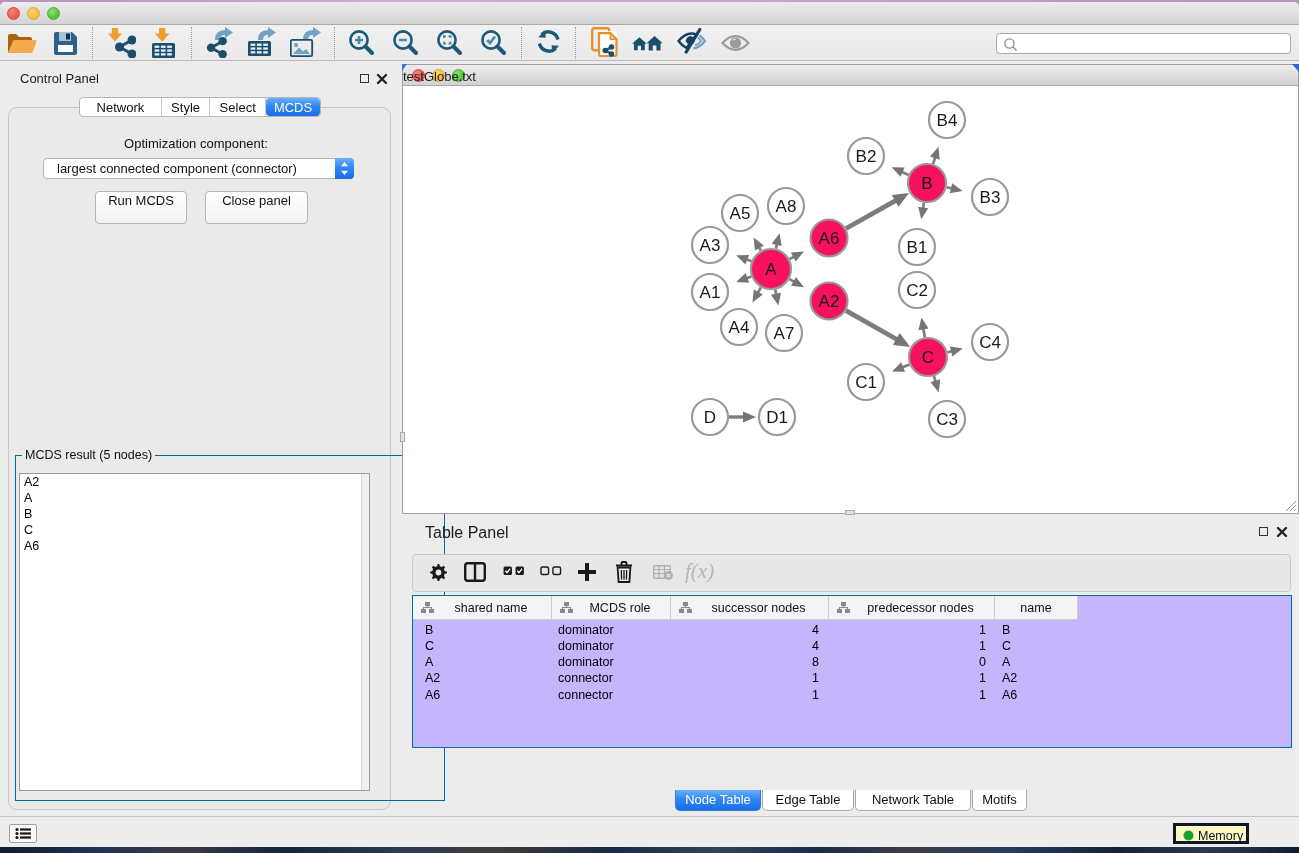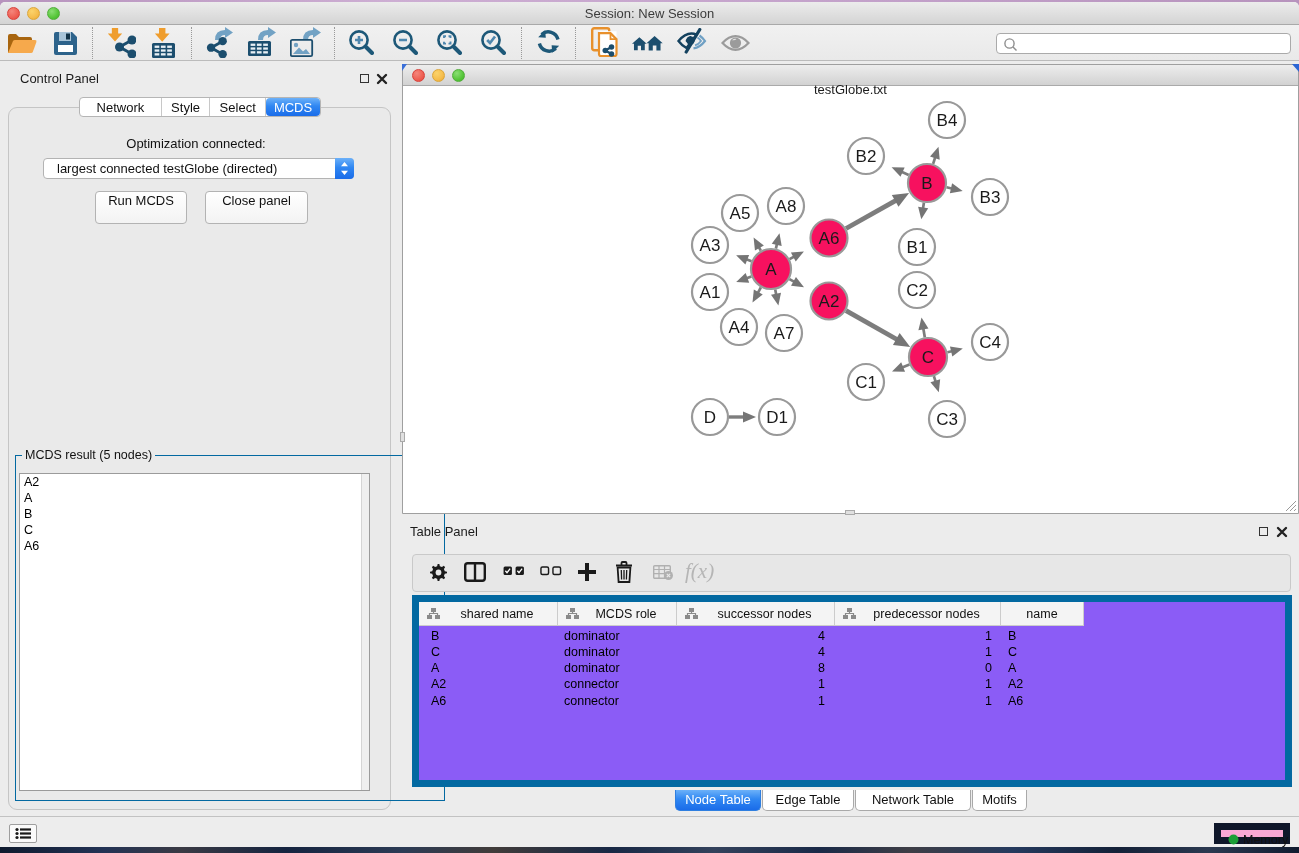--- a/index.html
+++ b/index.html
@@ -27,42 +27,41 @@
 #combo .txt{position:absolute;left:13px;top:2px;font-size:13px;color:#111}
 #combo .step{position:absolute;right:-1px;top:-1px;width:19px;height:21px;border-radius:0 4px 4px 0;background:linear-gradient(#6cb1f9,#3087f2 45%,#1a6ce9)}
 .btn{position:absolute;height:33px;background:linear-gradient(#fff,#f3f3f3);border:1px solid #b3b3b3;border-radius:4px;font-size:13px;color:#111;text-align:center;line-height:17px}
 #fieldset{position:absolute;left:15px;top:455px;width:430px;height:346px;border:1px solid #0369a1}
 #fs-legend{position:absolute;left:6px;top:-8px;background:#eaeaea;padding:0 3px;font-size:12.5px;color:#111}
 #mcds-list{position:absolute;left:3px;top:17px;width:351px;height:318px;background:#fff;border:1px solid #9b9b9b;font-size:12.5px;color:#000}
 .mi{padding-left:4px;height:16px;line-height:16px}
 #mcds-sb{position:absolute;right:0;top:0;width:8px;height:100%;background:#efefef;border-left:1px solid #d5d5d5}
 #netwin{position:absolute;left:402px;top:64px;width:897px;height:450px;background:#fff;border:1px solid #9f9f9f;border-radius:4px 4px 0 0}
 #net-tb{position:absolute;left:0;top:0;width:895px;height:21px;background:linear-gradient(#ededed,#d2d2d2);border-bottom:1px solid #aaa;border-radius:4px 4px 0 0}
-#net-title{position:absolute;width:100%;top:17px;text-align:center;font-size:13px;color:#1c1c1c}
-#tp-title{position:absolute;left:410px;top:524px;font-size:13px;color:#1c1c1c}
+#net-title{position:absolute;width:100%;top:4px;font-size:13px;color:#1c1c1c}
+#tp-title{position:absolute;left:425px;top:524px;font-size:16px;color:#1c1c1c}
 #tp-toolbar{position:absolute;left:412px;top:554px;width:879px;height:38px;background:#e7e7e7;border:1px solid #c9c9c9;border-radius:4px}
-#tbl{position:absolute;left:412px;top:595px;width:880px;height:192px;background:#8b5cf6;border:7px solid #0369a1}
+#tbl{position:absolute;left:412px;top:595px;width:880px;height:153px;background:#c4b5fd;border:1px solid #0369a1}
 #tbl-head{position:absolute;left:0;top:0;width:664px;height:24px;background:#f4f4f4;border-bottom:1px solid #ccc;font-size:12.5px;color:#111}
 .hcell{position:absolute;top:0;height:24px;border-right:1px solid #ccc}
 .hlabel{position:absolute;width:100%;text-align:center;top:5px}
 .trow{position:absolute;font-size:12.5px;color:#000;height:16px;line-height:16px}
 .cell{position:absolute;top:0}
 #btabs{position:absolute;left:675px;top:790px;height:27px;display:flex}
 .btab{height:21px;font-size:13px;text-align:center;line-height:19px;background:#fff;border:1px solid #a9a9a9;border-top:none;border-radius:0 0 5px 5px;color:#111;margin-right:1px;box-sizing:border-box}
 #btab-sel{background:linear-gradient(#6cb1f9,#3087f2 45%,#1a6ce9);color:#fff;border-color:#2f7fe0}
-#mem-btn{position:absolute;left:1214px;top:823px;width:76px;height:21px;background:#f9a8d4;border:7px solid #0f172a;font-size:12.5px;color:#111}
+#mem-btn{position:absolute;left:1173px;top:823px;width:76px;height:21px;background:#fef9c3;border:3px solid #0f172a;font-size:12.5px;color:#111}
 #list-btn{position:absolute;left:9px;top:824px;width:28px;height:19px;background:#fafafa;border:1px solid #9e9e9e;border-radius:2px}
 </style></head><body>
 <div id="wall-bot"></div>
 <div id="win">
     <div id="titlebar">
       <div class="tl" style="left:7px;background:radial-gradient(circle at 35% 30%,#f4867c,#ee5f53 60%,#e2443b);border:0.5px solid #d8423c"></div>
       <div class="tl" style="left:27px;background:radial-gradient(circle at 35% 30%,#fbd36b,#f5bd4c 60%,#e8a42c);border:0.5px solid #dba63a"></div>
       <div class="tl" style="left:47px;background:radial-gradient(circle at 35% 30%,#8ade74,#57c63a 60%,#3eb128);border:0.5px solid #51ad3b"></div>
-      <div id="title">Session: New Session</div>
     </div>
     <div id="toolbar">
       <div class="sep" style="left:92px"></div>
       <div class="sep" style="left:191px"></div>
       <div class="sep" style="left:334px"></div>
       <div class="sep" style="left:521px"></div>
       <div class="sep" style="left:575px"></div>
       <svg class="ticon" style="left:6px;top:6px" width="32" height="27" viewBox="0 0 32 27">
         <path d="M2,22 L2,5 Q2,3 4,3 L10,3 L13,6 L24,6 Q26,6 26,8 L26,11 Z" fill="#a8650f"></path>
         <path d="M2,22 L7,10 Q7.6,9 9,9 L29,9 Q31,9 30.4,11 L26.8,21 Q26.4,22 25,22 Z" fill="#f6a94c"></path>
@@ -212,23 +211,23 @@
 <svg class="x-btn" style="left:376px;top:73px" width="12" height="12">
     <path d="M2,2 L10,10 M10,2 L2,10" stroke="#222" stroke-width="2.4" stroke-linecap="round"></path>
   </svg>
 <div id="cp-panel"></div>
 <div id="tabs">
     <div class="tab" style="width:88px">Network</div>
     <div class="tab" style="width:52px">Style</div>
     <div class="tab" style="width:60px">Select</div>
     <div class="tab" id="tab-mcds" style="width:58px">MCDS</div>
   </div>
-<div id="opt-label">Optimization connected:</div>
+<div id="opt-label">Optimization component:</div>
 <div id="combo">
-    <span class="txt">largest connected testGlobe (directed)</span>
+    <span class="txt">largest connected component (connector)</span>
     <span class="step"><svg width="19" height="21">
         <path d="M9.5,4 L13,8.2 L6,8.2 Z M9.5,17 L13,12.8 L6,12.8 Z" fill="#fff"></path>
       </svg></span>
   </div>
 <div class="btn" style="left:95px;top:191px;width:92px">Run MCDS</div>
 <div class="btn" style="left:205px;top:191px;width:103px">Close panel</div>
 <div id="fieldset">
     <div id="fs-legend">MCDS result (5 nodes)</div>
     <div id="mcds-list">
       <div class="mi">A2</div>

